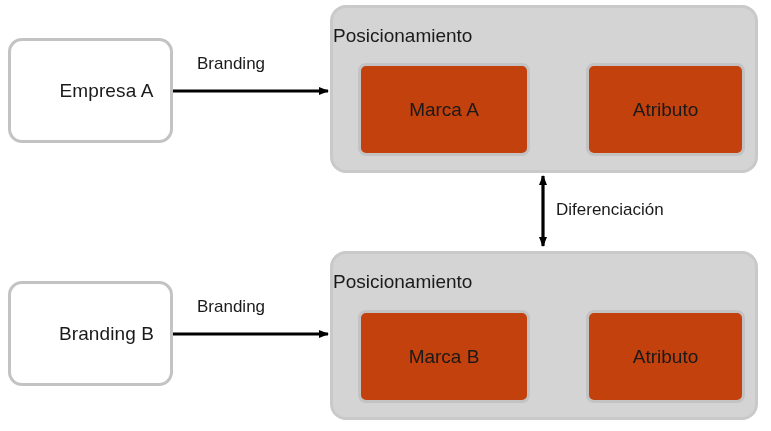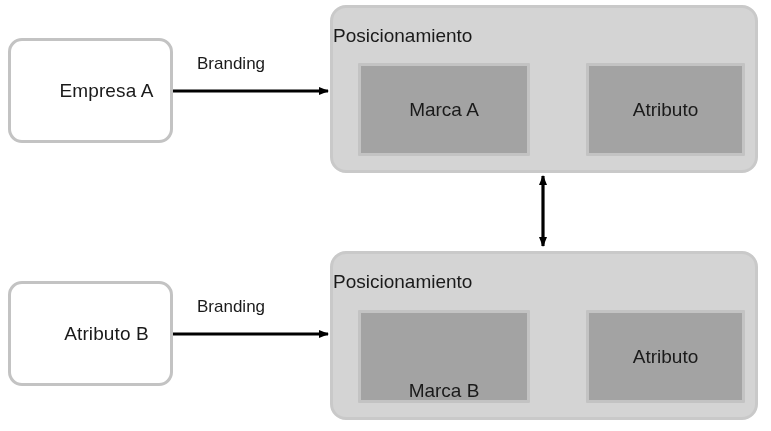--- a/index.html
+++ b/index.html
@@ -43,23 +43,23 @@
     position: absolute;
     left: 0;
     right: 0;
     color: #1a1a1a;
     font-size: 19px;
     line-height: 1;
   }
   .inner {
     position: absolute;
     box-sizing: border-box;
-    background: #a3a3a3;
+    background: #c2410c;
     border: 3px solid #c3c3c3;
-    border-radius: 1px;
+    border-radius: 8px;
     display: flex;
     align-items: center;
     justify-content: center;
     color: #1a1a1a;
     font-size: 19px;
     line-height: 1;
   }
 
   
   .edge-label {
@@ -117,31 +117,32 @@
 
     <div class="inner" style="left:25px; top:55px; width:172px; height:93px;">
       <span>Marca A</span>
     </div>
 
     <div class="inner" style="left:253px; top:55px; width:159px; height:93px;">
       <span>Atributo</span>
     </div>
   </div>
 
+  <div class="edge-label" style="left:556px; top:201px;">Diferenciación</div>
 
   <div class="node" style="left:8px; top:281px; width:165px; height:105px;">
-    <span>Atributo B</span>
+    <span>Branding B</span>
   </div>
 
   <div class="edge-label" style="left:197px; top:298px;">Branding</div>
 
   <div class="group" style="left:330px; top:251px; width:428px; height:169px;">
     <div class="group-title" style="top:18px;">Posicionamiento</div>
 
-    <div class="inner" style="left:25px; top:56px; width:172px; height:93px;align-items:flex-end;">
+    <div class="inner" style="left:25px; top:56px; width:172px; height:93px;">
       <span>Marca B</span>
     </div>
 
     <div class="inner" style="left:253px; top:56px; width:159px; height:93px;">
       <span>Atributo</span>
     </div>
   </div>
 
 </div>
 

